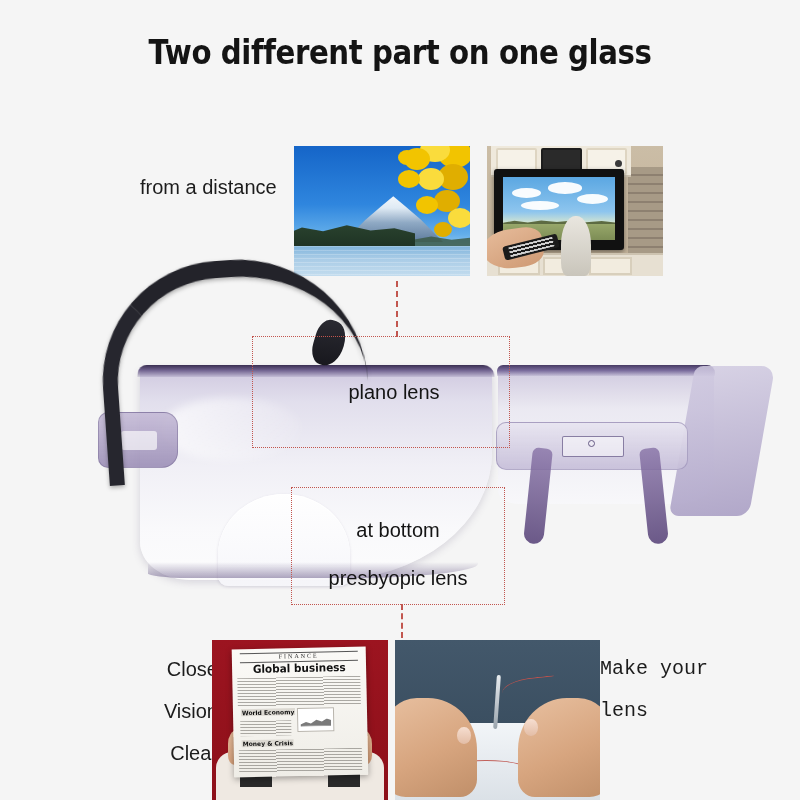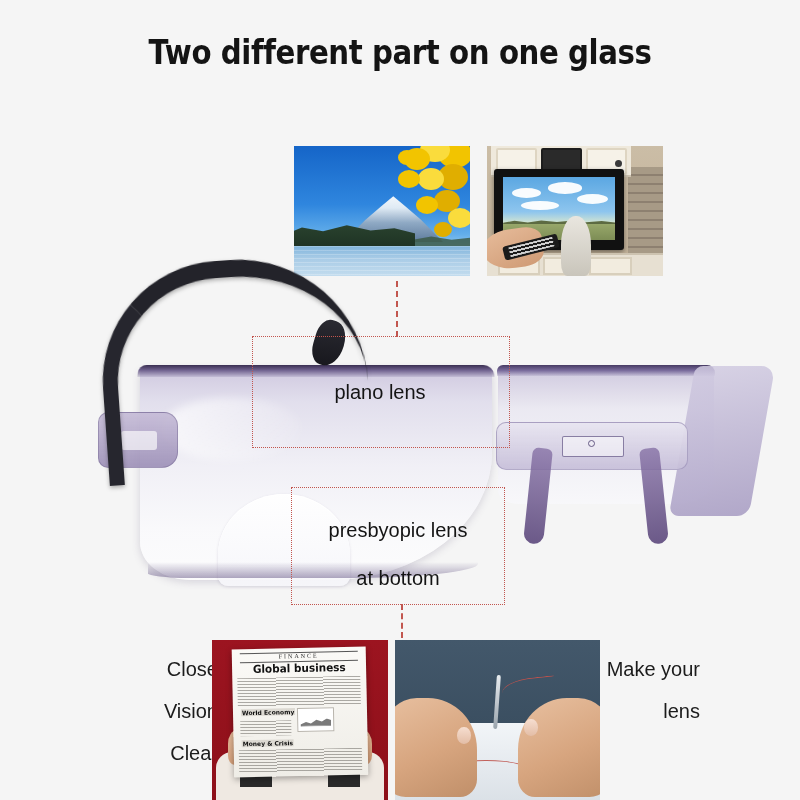--- a/index.html
+++ b/index.html
@@ -22,21 +22,21 @@
     transform:scaleX(0.86);transform-origin:center top;
     white-space:nowrap;
   }
 
   
   .calloutText{position:absolute;color:#1c1c1c;font-size:20px;line-height:42px;white-space:nowrap;}
   .calloutText div{font-weight:400;}
 
   #txt-clear-vision{left:140px;top:166px;text-align:left;}
   #txt-close-vision{left:118px;top:648px;text-align:right;width:100px;}
-  #txt-make-eyes{left:572px;top:648px;text-align:right;width:128px;}
+  #txt-make-eyes{left:600px;top:648px;width:128px;font-family:Liberation Mono, monospace;}
 
   
   .photo{position:absolute;overflow:hidden;background:#ddd;}
 
   
   #photo-fuji{left:294px;top:146px;width:176px;height:130px;}
   .fuji-sky{position:absolute;inset:0;background:linear-gradient(180deg,#1565c8 0%,#2f86de 45%,#63aeea 68%,#9fd0f2 80%,#cfe6f6 100%);}
   .fuji-mountain{
     position:absolute;left:28%;bottom:26%;width:100px;height:46px;
     background:linear-gradient(180deg,#f2f7fb 0%,#dfeaf4 26%,#8fa9c4 58%,#5d7b9c 100%);
@@ -186,36 +186,37 @@
     background:linear-gradient(170deg,rgba(210,204,226,.85),rgba(160,148,190,.8));
     border-radius:8px 14px 12px 10px;transform:skewX(-10deg);
   }
 
   
   .dotBox{position:absolute;border:1px dotted #c2564f;}
   #box-plano{left:252px;top:336px;width:256px;height:110px;}
   #box-presb{left:291px;top:487px;width:212px;height:116px;}
 
   .boxLabel{position:absolute;color:#141414;font-size:20px;line-height:48px;white-space:nowrap;text-align:center;}
-  #lbl-plano{left:230px;top:368px;width:300px;}
+  #lbl-plano{left:244px;top:368px;width:300px;}
   #lbl-presb{left:280px;top:506px;width:236px;}
 
   
   .vline{position:absolute;width:0;border-left:2px dashed #c2564f;}
   #conn-top{left:396px;top:281px;height:56px;}
   #conn-bottom{left:401px;top:604px;height:34px;}
 </style>
 </head>
 <body style="background: rgb(245, 245, 245);">
 
 <div id="stage">
 
   <div class="title">Two different part on one glass</div>
 
   <div class="calloutText" id="txt-clear-vision">
+    <div>from a distance</div>
   </div>
 
   <div class="photo" id="photo-fuji">
     <div class="fuji-sky"></div>
     <div class="fuji-mountain"></div>
     <div class="fuji-far"></div>
     <div class="fuji-ridge"></div>
     <div class="fuji-lake"></div>
     <div class="ginkgo">
       <span style="right:2px;top:2px;width:34px;height:28px;"></span>
@@ -280,22 +281,22 @@
     <div class="templeTip"></div>
   </div>
 
   <div class="dotBox" id="box-plano"></div>
   <div class="boxLabel" id="lbl-plano">
     <div>plano lens</div>
   </div>
 
   <div class="dotBox" id="box-presb"></div>
   <div class="boxLabel" id="lbl-presb">
+    <div>at bottom</div>
     <div>presbyopic lens</div>
-    <div>at bottom</div>
   </div>
 
   <div class="vline" id="conn-bottom"></div>
 
   <div class="calloutText" id="txt-close-vision">
     <div>Close</div>
     <div>Vision</div>
     <div>Clear</div>
   </div>
 

